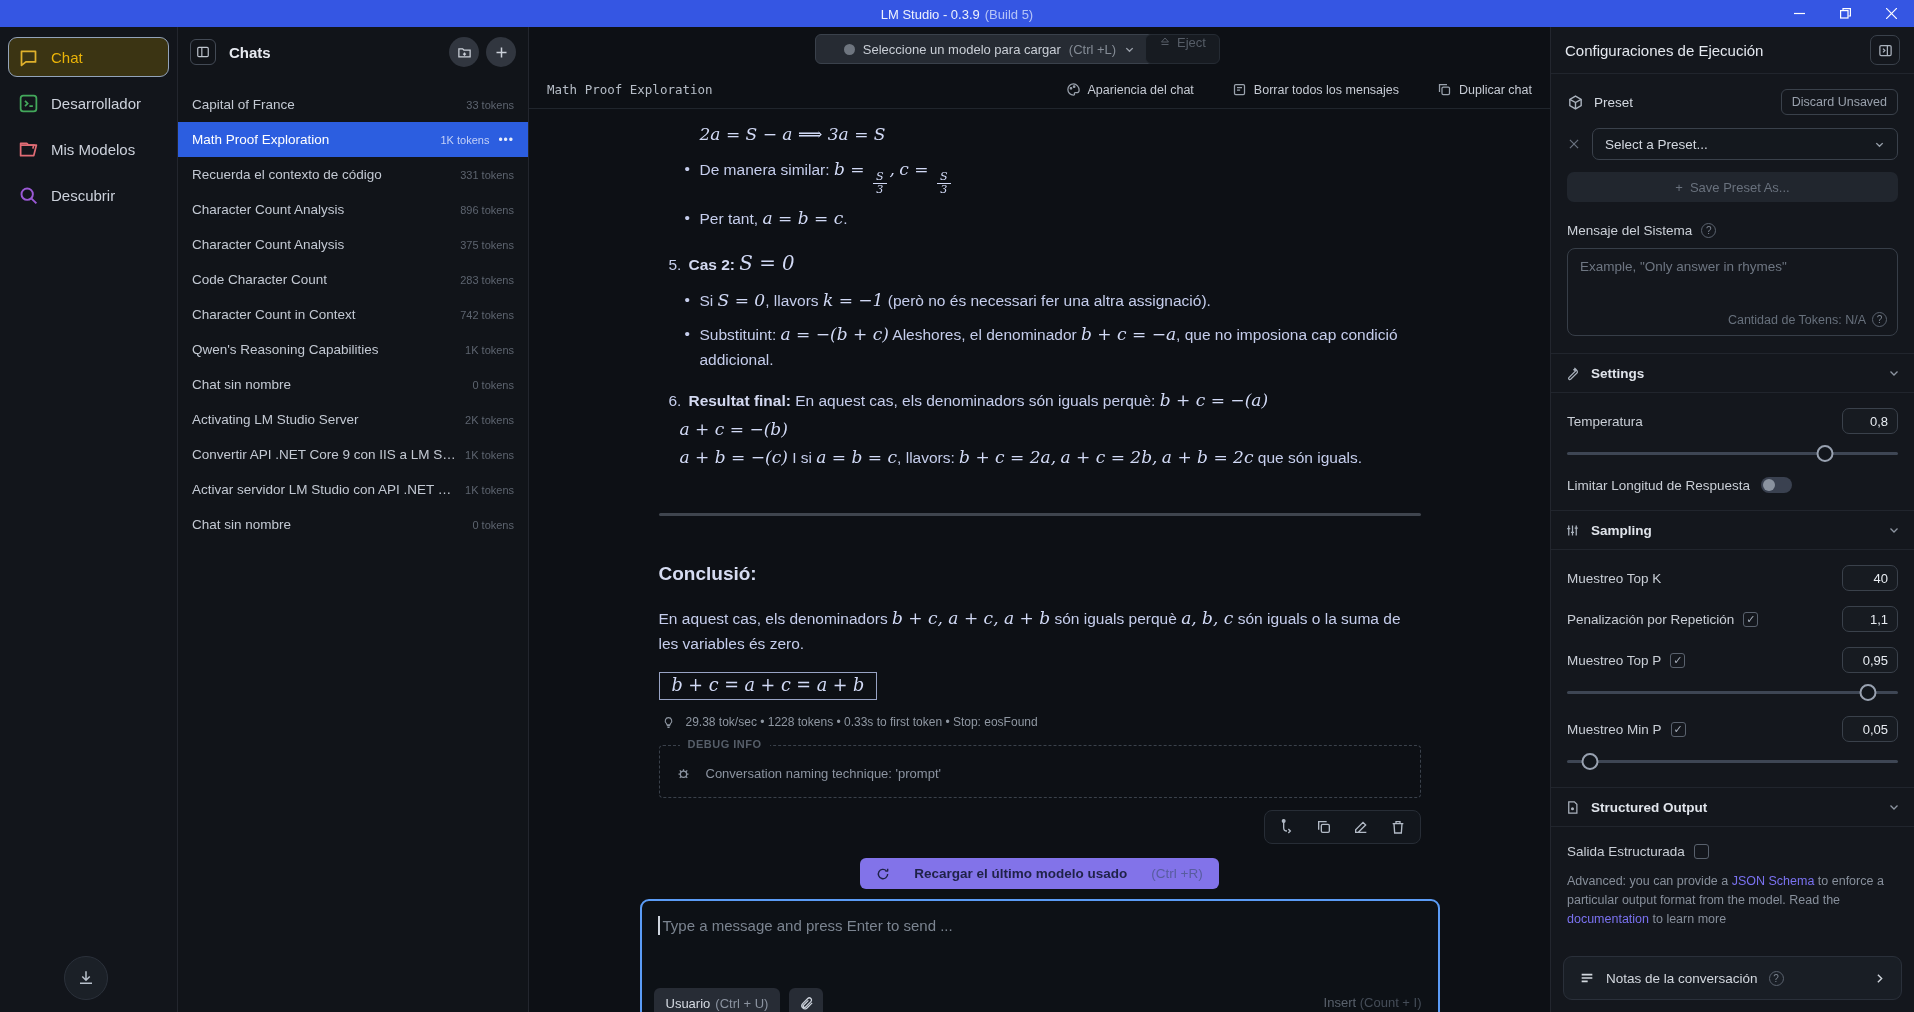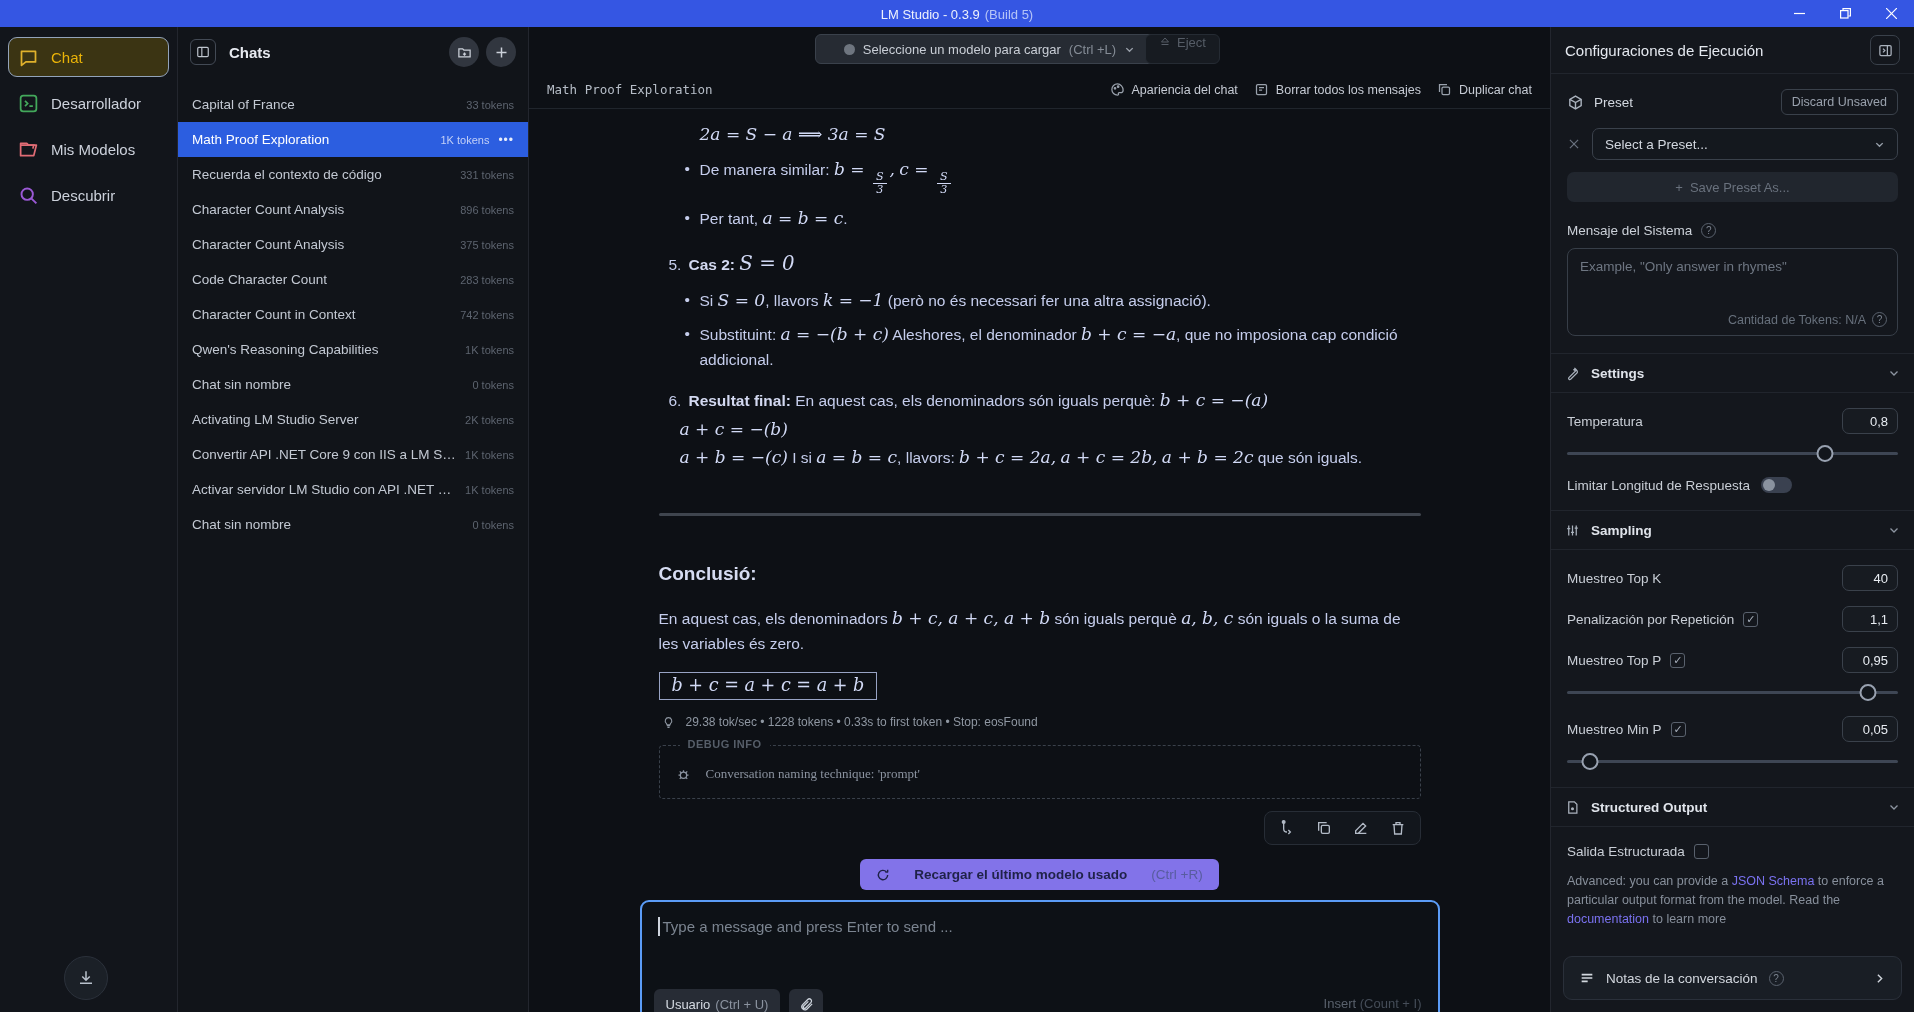--- a/index.html
+++ b/index.html
@@ -40,21 +40,21 @@
 
   
   .main{position:absolute;top:27px;left:529px;width:1021px;bottom:0;background:#0d1015}
   .model-bar{position:relative;height:44px}
   .model-select{position:absolute;left:286px;top:7px;width:349px;height:30px;background:#262b33;border:1px solid #3a414b;border-radius:6px;display:flex;align-items:center;justify-content:center;gap:8px;font-size:13px;color:#c9ced6}
   .model-select .sc{color:#858c96}
   .model-select .glb{width:11px;height:11px;border-radius:50%;background:#6e757f}
   .eject-btn{position:absolute;left:616px;top:7px;height:30px;padding:0 13px;background:#171b21;border:1px solid #252b33;border-radius:6px;display:flex;align-items:flex-start;gap:6px;color:#565d67;font-size:13px}
   .tabbar{height:38px;border-bottom:1px solid #20252c;display:flex;align-items:center;padding:0 18px}
   .tab-title{font-family:"DejaVu Sans Mono",monospace;font-size:12.5px;color:#b6bdc7}
-  .tab-actions{margin-left:auto;display:flex;gap:16px;align-items:center;font-size:12.5px;color:#c6cbd4}
+  .tab-actions{margin-left:auto;display:flex;gap:38px;align-items:center;font-size:12.5px;color:#c6cbd4}
   .tab-action{display:flex;gap:7px;align-items:center}
   .tab-action svg{color:#9aa2ad}
 
   .scroll{position:absolute;top:82px;left:0;right:0;bottom:0;overflow:hidden}
   .col{width:762px;margin:0 auto}
   .bottom{width:800px;margin:0 auto}
 
   
   .blk{font-size:15.5px;line-height:1.5;color:#c5cdec}
   .math{font-family:"DejaVu Serif",serif;font-style:italic;font-size:1.1em;color:#d2daf6}
@@ -70,21 +70,21 @@
   .eq2{padding-left:21px;margin-top:3px}
   .divider{height:3px;background:#3f454e;border-radius:2px;margin-top:42px}
   .heading{margin-top:46px;font-size:19px;font-weight:700;color:#d6dcf2;line-height:1.3}
   .para{margin-top:20px;max-width:745px}
   .boxedwrap{margin-top:17px}
   .boxed{display:inline-block;border:1px solid #98a3c4;padding:2px 12px 4px;font-size:16px}
 
   .stats{display:flex;align-items:center;gap:11px;margin-top:15px;font-size:12px;color:#8f97a2;padding-left:3px}
   .debug{position:relative;border:1px dashed #3a414b;border-radius:4px;margin-top:16px;padding:20px 16px 16px}
   .debug-label{position:absolute;top:-8px;left:20px;background:#0d1015;padding:0 8px;font-size:11px;font-weight:700;letter-spacing:.5px;color:#565e69}
-  .debug-body{display:flex;gap:15px;align-items:center;font-family:Liberation Serif, serif;font-size:13px;color:#8b93a0}
+  .debug-body{display:flex;gap:15px;align-items:center;font-family:Liberation Sans, sans-serif;font-size:13px;color:#8b93a0}
   .msg-actions{display:flex;justify-content:flex-end;margin-top:12px}
   .msg-actions-box{display:flex;gap:21px;border:1px solid #272d36;background:#12161c;border-radius:8px;padding:8px 14px;color:#b2bac6}
 
   
   .reload{display:flex;justify-content:center;margin-top:14px}
   .reload-btn{display:flex;align-items:center;gap:24px;background:var(--c-purple);border-radius:6px;height:31px;padding:0 16px;font-size:13.5px;color:#1f2248;font-weight:600}
   .reload-btn .sc{color:#585c9f;font-weight:400}
   .inputbox{margin-top:10px;height:131px;border:2px solid var(--c-inputborder);border-radius:9px;background:#0d1116;position:relative;padding:15px 16px}
   .placeholder{font-size:15px;color:#7b8490;display:flex;align-items:center}
   .caret{display:inline-block;width:2px;height:19px;background:#cfd5de;margin-right:3px}

